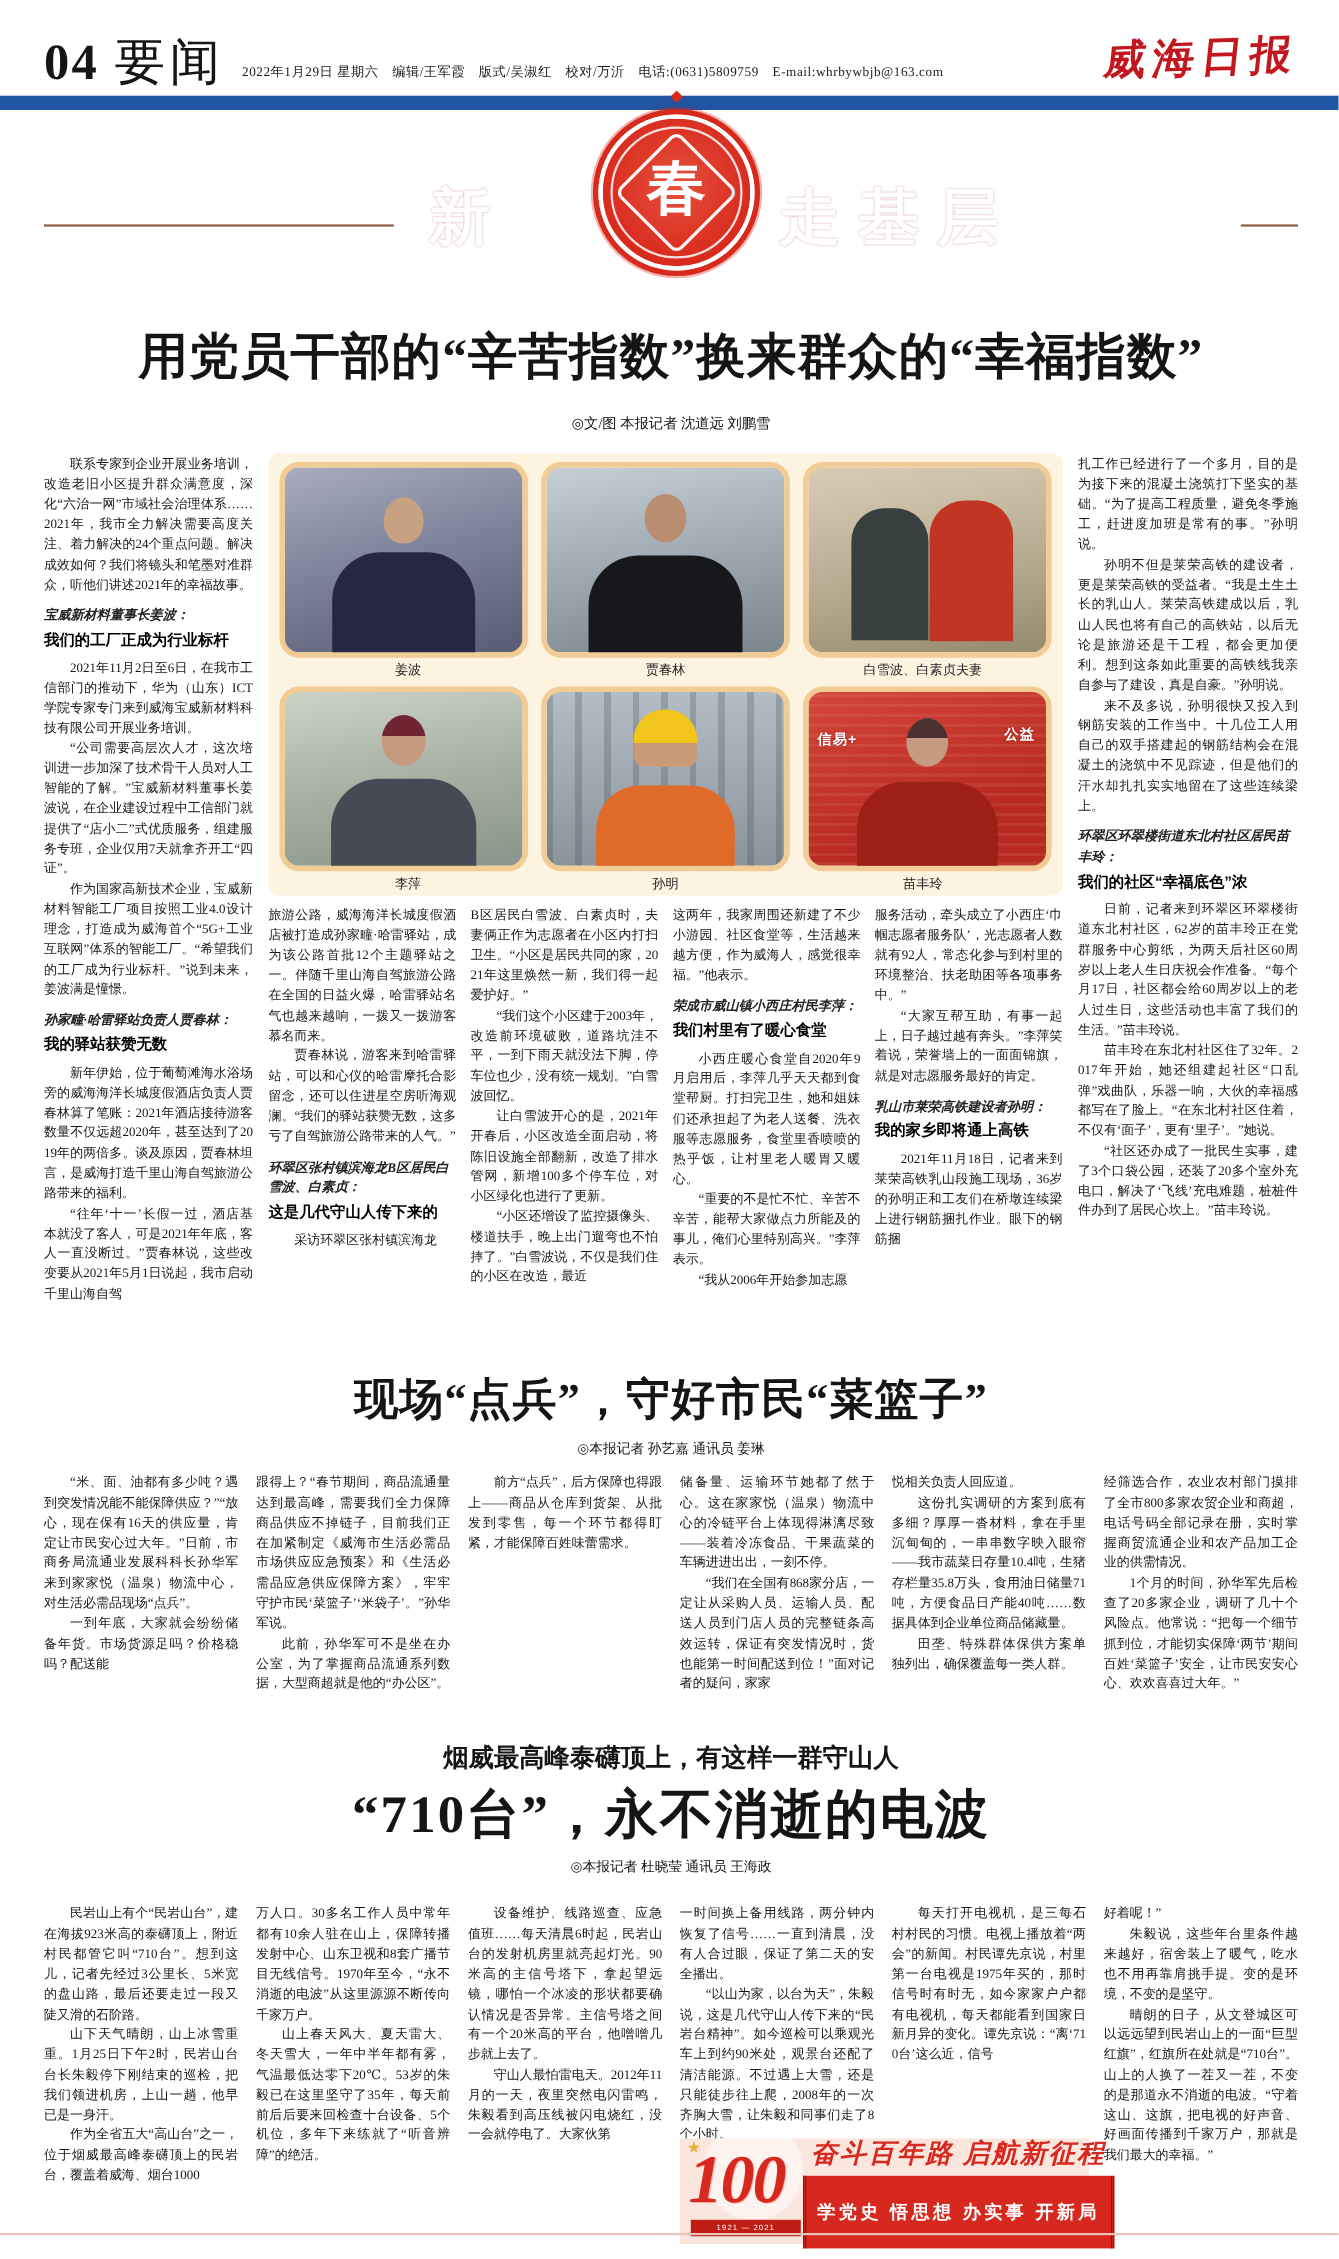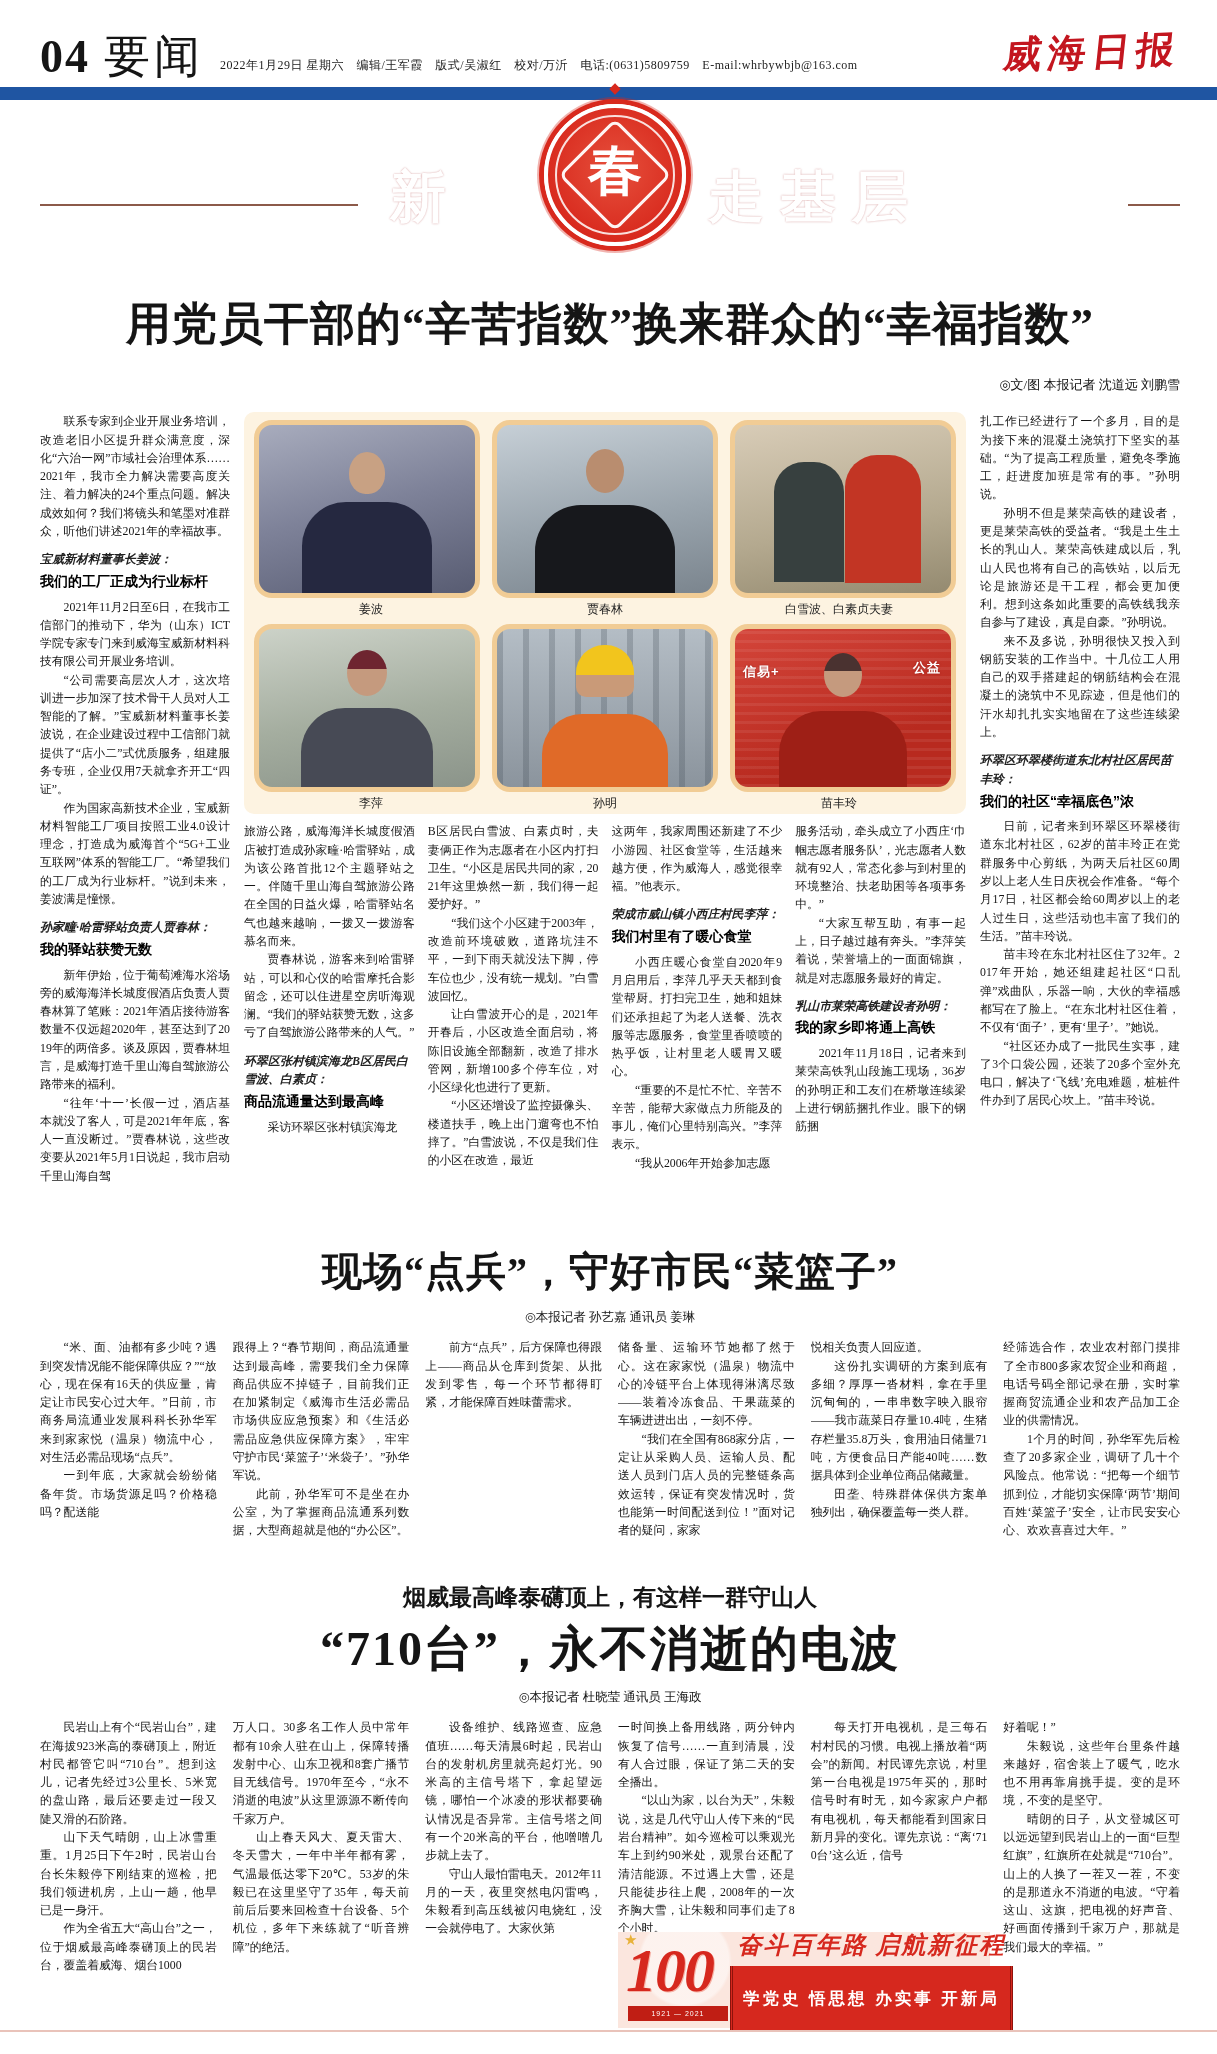--- a/index.html
+++ b/index.html
@@ -24,21 +24,21 @@
   .fest-word.xin{left:350px;top:69px;}
   .fest-word.zjc{left:668px;top:69px;letter-spacing:16px;}
   .emblem{position:absolute;left:504px;top:4px;width:134px;height:134px;border-radius:50%;background:radial-gradient(circle at 50% 45%,#e6503c 0%,#d8291d 72%);border:4px solid #fff;box-shadow:0 0 0 5px #d8291d,0 0 0 7px rgba(216,41,29,.35);}
   .emblem::before{content:"";position:absolute;inset:7px;border:2px solid rgba(255,255,255,.85);border-radius:50%;}
   .em-diamond{position:absolute;inset:27px;border:3px solid rgba(255,255,255,.95);border-radius:8px;transform:rotate(45deg);}
   .em-char{position:absolute;left:0;right:0;top:36px;text-align:center;font-size:54px;font-weight:900;color:#fff;line-height:1;}
   .em-finial{position:absolute;left:50%;top:-24px;transform:translateX(-50%);color:#d8291d;font-size:15px;line-height:.6;text-align:center;}
 
   
   .h1-main{margin-top:46px;text-align:center;font-size:45px;font-weight:900;letter-spacing:1px;line-height:1.25;}
-  .byline{margin-top:24px;text-align:right;font-size:13px;color:#111;}
+  .byline{margin-top:24px;text-align:center;font-size:13px;color:#111;}
   .a1-body{margin-top:18px;display:flex;gap:14px;height:806px;}
   .col-l{width:190px;}
   .col-r{width:200px;}
   .a1-center{flex:1;display:flex;flex-direction:column;}
   .textcol{overflow:hidden;font-size:11.8px;line-height:1.55;}
   .col-l,.col-r{overflow:hidden;font-size:11.8px;line-height:1.55;}
 
   .photo-panel{background:#fdf3e1;border-radius:10px;padding:8px 10px 4px;height:402px;box-sizing:border-box;}
   .prow{display:flex;gap:12px;}
   .frame{flex:1;height:168px;border:5px solid #f1cc95;border-radius:18px;overflow:hidden;position:relative;background:#9aa;}
@@ -82,21 +82,21 @@
   
   .h2-main{margin-top:26px;text-align:center;font-size:40px;font-weight:900;letter-spacing:1px;}
   .byline2{margin-top:10px;text-align:center;font-size:12.5px;}
   .a2-cols{display:flex;gap:16px;margin-top:12px;height:216px;}
   .a2-cols .textcol{flex:1;}
 
   
   .h3-kicker{margin-top:28px;text-align:center;font-size:23px;font-weight:800;font-family:"Liberation Sans","DejaVu Sans",sans-serif;}
   .h3-main{margin-top:4px;text-align:center;font-size:48px;font-weight:900;letter-spacing:2px;}
   .byline3{margin-top:8px;text-align:center;font-size:12.5px;}
-  .a3-wrap{position:relative;margin-top:12px;height:310px;}
+  .a3-wrap{position:relative;margin-top:24px;height:310px;}
   .a3-cols{display:flex;gap:16px;height:310px;}
   .a3-cols .textcol{flex:1;}
 
   
   .cele{position:absolute;left:578px;bottom:0;width:372px;height:96px;background:radial-gradient(circle at 18% 30%,rgba(255,255,255,.5) 0 14%,transparent 15%),#fbe6de;display:flex;align-items:center;padding:4px 8px;box-sizing:border-box;}
   .cele-logo{position:relative;width:104px;height:82px;flex:none;}
   .cele-num{font-size:62px;font-weight:900;font-style:italic;color:#d6281e;line-height:1;letter-spacing:-2px;text-shadow:1px 1px 0 #f6b1a5;}
   .cele-star{position:absolute;left:-2px;top:-8px;color:#e8b23a;font-size:15px;}
   .cele-years{position:absolute;left:2px;bottom:0;width:100px;height:15px;background:#c01e14;color:#fff;font-size:7px;text-align:center;line-height:15px;letter-spacing:1px;font-family:"Liberation Sans",sans-serif;}
   .cele-right{flex:1;display:flex;flex-direction:column;align-items:center;gap:5px;}
@@ -172,21 +172,21 @@
           <span>李萍</span>
           <span>孙明</span>
           <span>苗丰玲</span>
         </div>
       </div>
       <div class="mid-cols">
         <div class="textcol">
             <div class="t-c">旅游公路，威海海洋长城度假酒店被打造成孙家疃·哈雷驿站，成为该公路首批12个主题驿站之一。伴随千里山海自驾旅游公路在全国的日益火爆，哈雷驿站名气也越来越响，一拨又一拨游客慕名而来。</div>
             <div class="t-p">贾春林说，游客来到哈雷驿站，可以和心仪的哈雷摩托合影留念，还可以住进星空房听海观澜。“我们的驿站获赞无数，这多亏了自驾旅游公路带来的人气。”</div>
             <div class="t-k">环翠区张村镇滨海龙B区居民白雪波、白素贞：</div>
-            <div class="t-b">商品流通量达到最高峰</div>
+            <div class="t-b">这是几代守山人传下来的</div>
             <div class="t-p">采访环翠区张村镇滨海龙</div>
           </div>
         <div class="textcol">
             <div class="t-c">B区居民白雪波、白素贞时，夫妻俩正作为志愿者在小区内打扫卫生。“小区是居民共同的家，2021年这里焕然一新，我们得一起爱护好。”</div>
             <div class="t-p">“我们这个小区建于2003年，改造前环境破败，道路坑洼不平，一到下雨天就没法下脚，停车位也少，没有统一规划。”白雪波回忆。</div>
             <div class="t-p">让白雪波开心的是，2021年开春后，小区改造全面启动，将陈旧设施全部翻新，改造了排水管网，新增100多个停车位，对小区绿化也进行了更新。</div>
             <div class="t-p">“小区还增设了监控摄像头、楼道扶手，晚上出门遛弯也不怕摔了。”白雪波说，不仅是我们住的小区在改造，最近</div>
           </div>
         <div class="textcol">
             <div class="t-c">这两年，我家周围还新建了不少小游园、社区食堂等，生活越来越方便，作为威海人，感觉很幸福。”他表示。</div>

